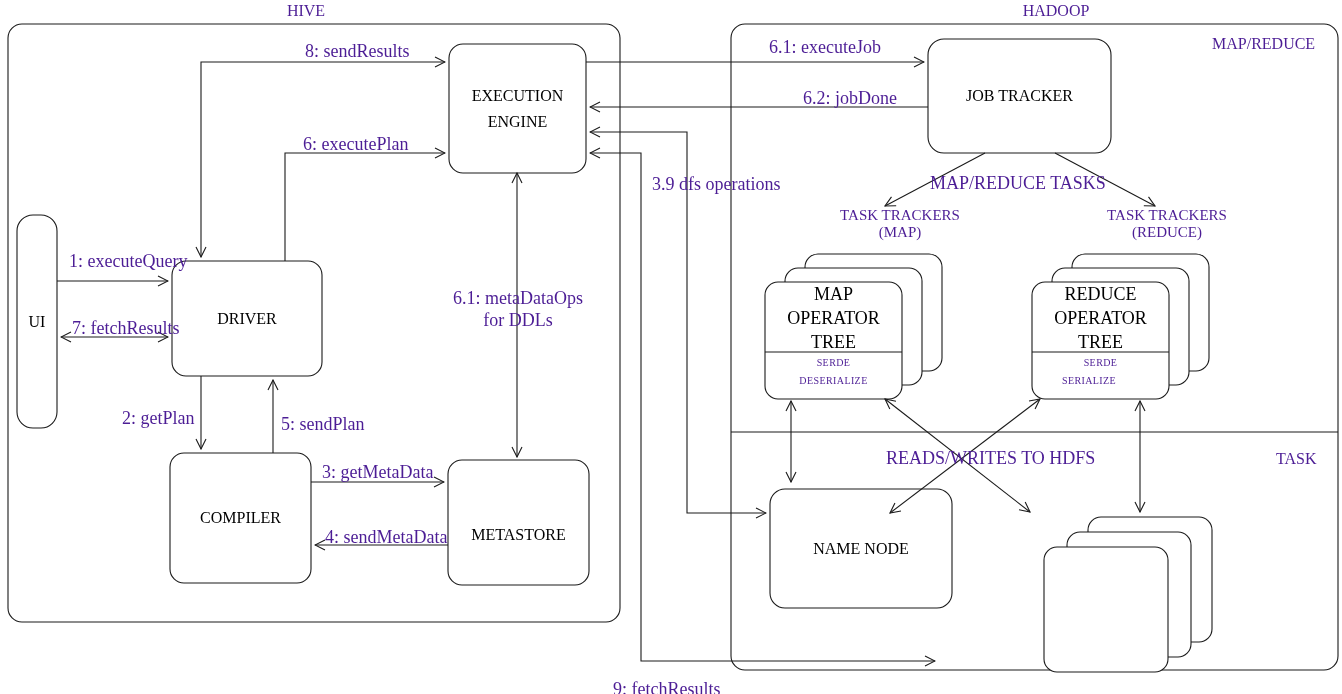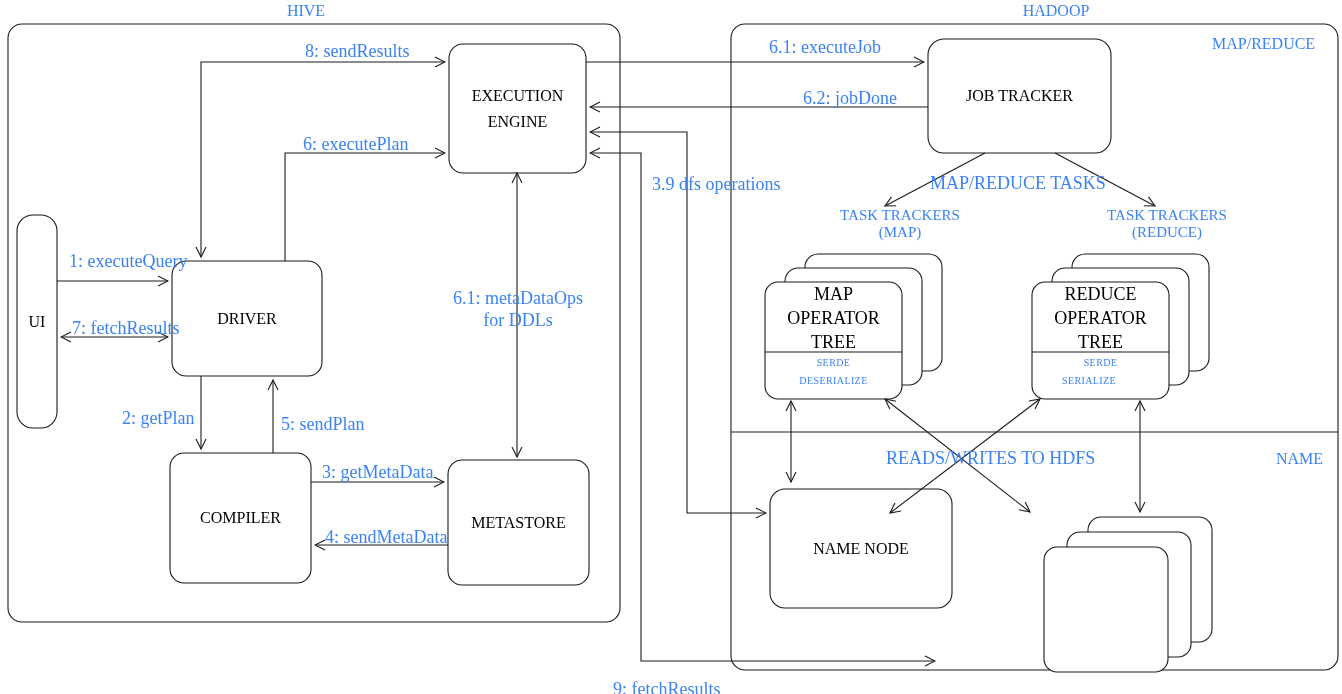--- a/index.html
+++ b/index.html
@@ -8,21 +8,21 @@
     position:relative;
     width:1342px;height:694px;
     background:#ffffff;
     font-family:"Liberation Serif","DejaVu Serif",serif;
     overflow:hidden;
   }
   svg#canvas{position:absolute;left:0;top:0;width:1342px;height:694px;}
   .lbl{
     position:absolute;
     font-family:"Liberation Serif","DejaVu Serif",serif;
-    color:#3b82f6;
+    color:#4c1d95;
     white-space:pre;
     line-height:1.12;
   }
   .node-title{
     position:absolute;
     display:flex;align-items:center;justify-content:center;
     text-align:center;
     font-family:"Liberation Serif","DejaVu Serif",serif;
     color:#000;
     pointer-events:none;
@@ -119,29 +119,29 @@
 
     </g>
   </svg>
 
   <div class="lbl t16 center" style="left:246px;top:2px;width:120px;">HIVE</div>
 
   <div class="lbl t16 center" style="left:976px;top:2px;width:160px;">HADOOP</div>
 
   <div class="lbl t16" style="left:1212px;top:35px;">MAP/REDUCE</div>
 
-  <div class="lbl t16" style="left:1276px;top:450px;">NAME</div>
+  <div class="lbl t16" style="left:1276px;top:450px;">TASK</div>
 
   <div class="node-title t16" style="left:17px;top:215px;width:40px;height:213px;">UI</div>
 
   <div class="node-title t16" style="left:172px;top:261px;width:150px;height:115px;">DRIVER</div>
 
   <div class="node-title t16" style="left:170px;top:453px;width:141px;height:130px;">COMPILER</div>
 
-  <div class="node-title t16" style="left:448px;top:460px;width:141px;height:125px;">METASTORE</div>
+  <div class="node-title t16" style="left:448px;top:472px;width:141px;height:125px;">METASTORE</div>
 
   <div class="node-title t16" style="left:928px;top:39px;width:183px;height:114px;">JOB TRACKER</div>
 
   <div class="node-title t16" style="left:449px;top:44px;width:137px;height:129px;line-height:1.6;">
     <span style="white-space:pre-line;">EXECUTION
 ENGINE</span>
   </div>
 
   <div class="lbl t15 center" style="left:800px;top:207px;width:200px;white-space:pre-line;">TASK TRACKERS
 (MAP)</div>

